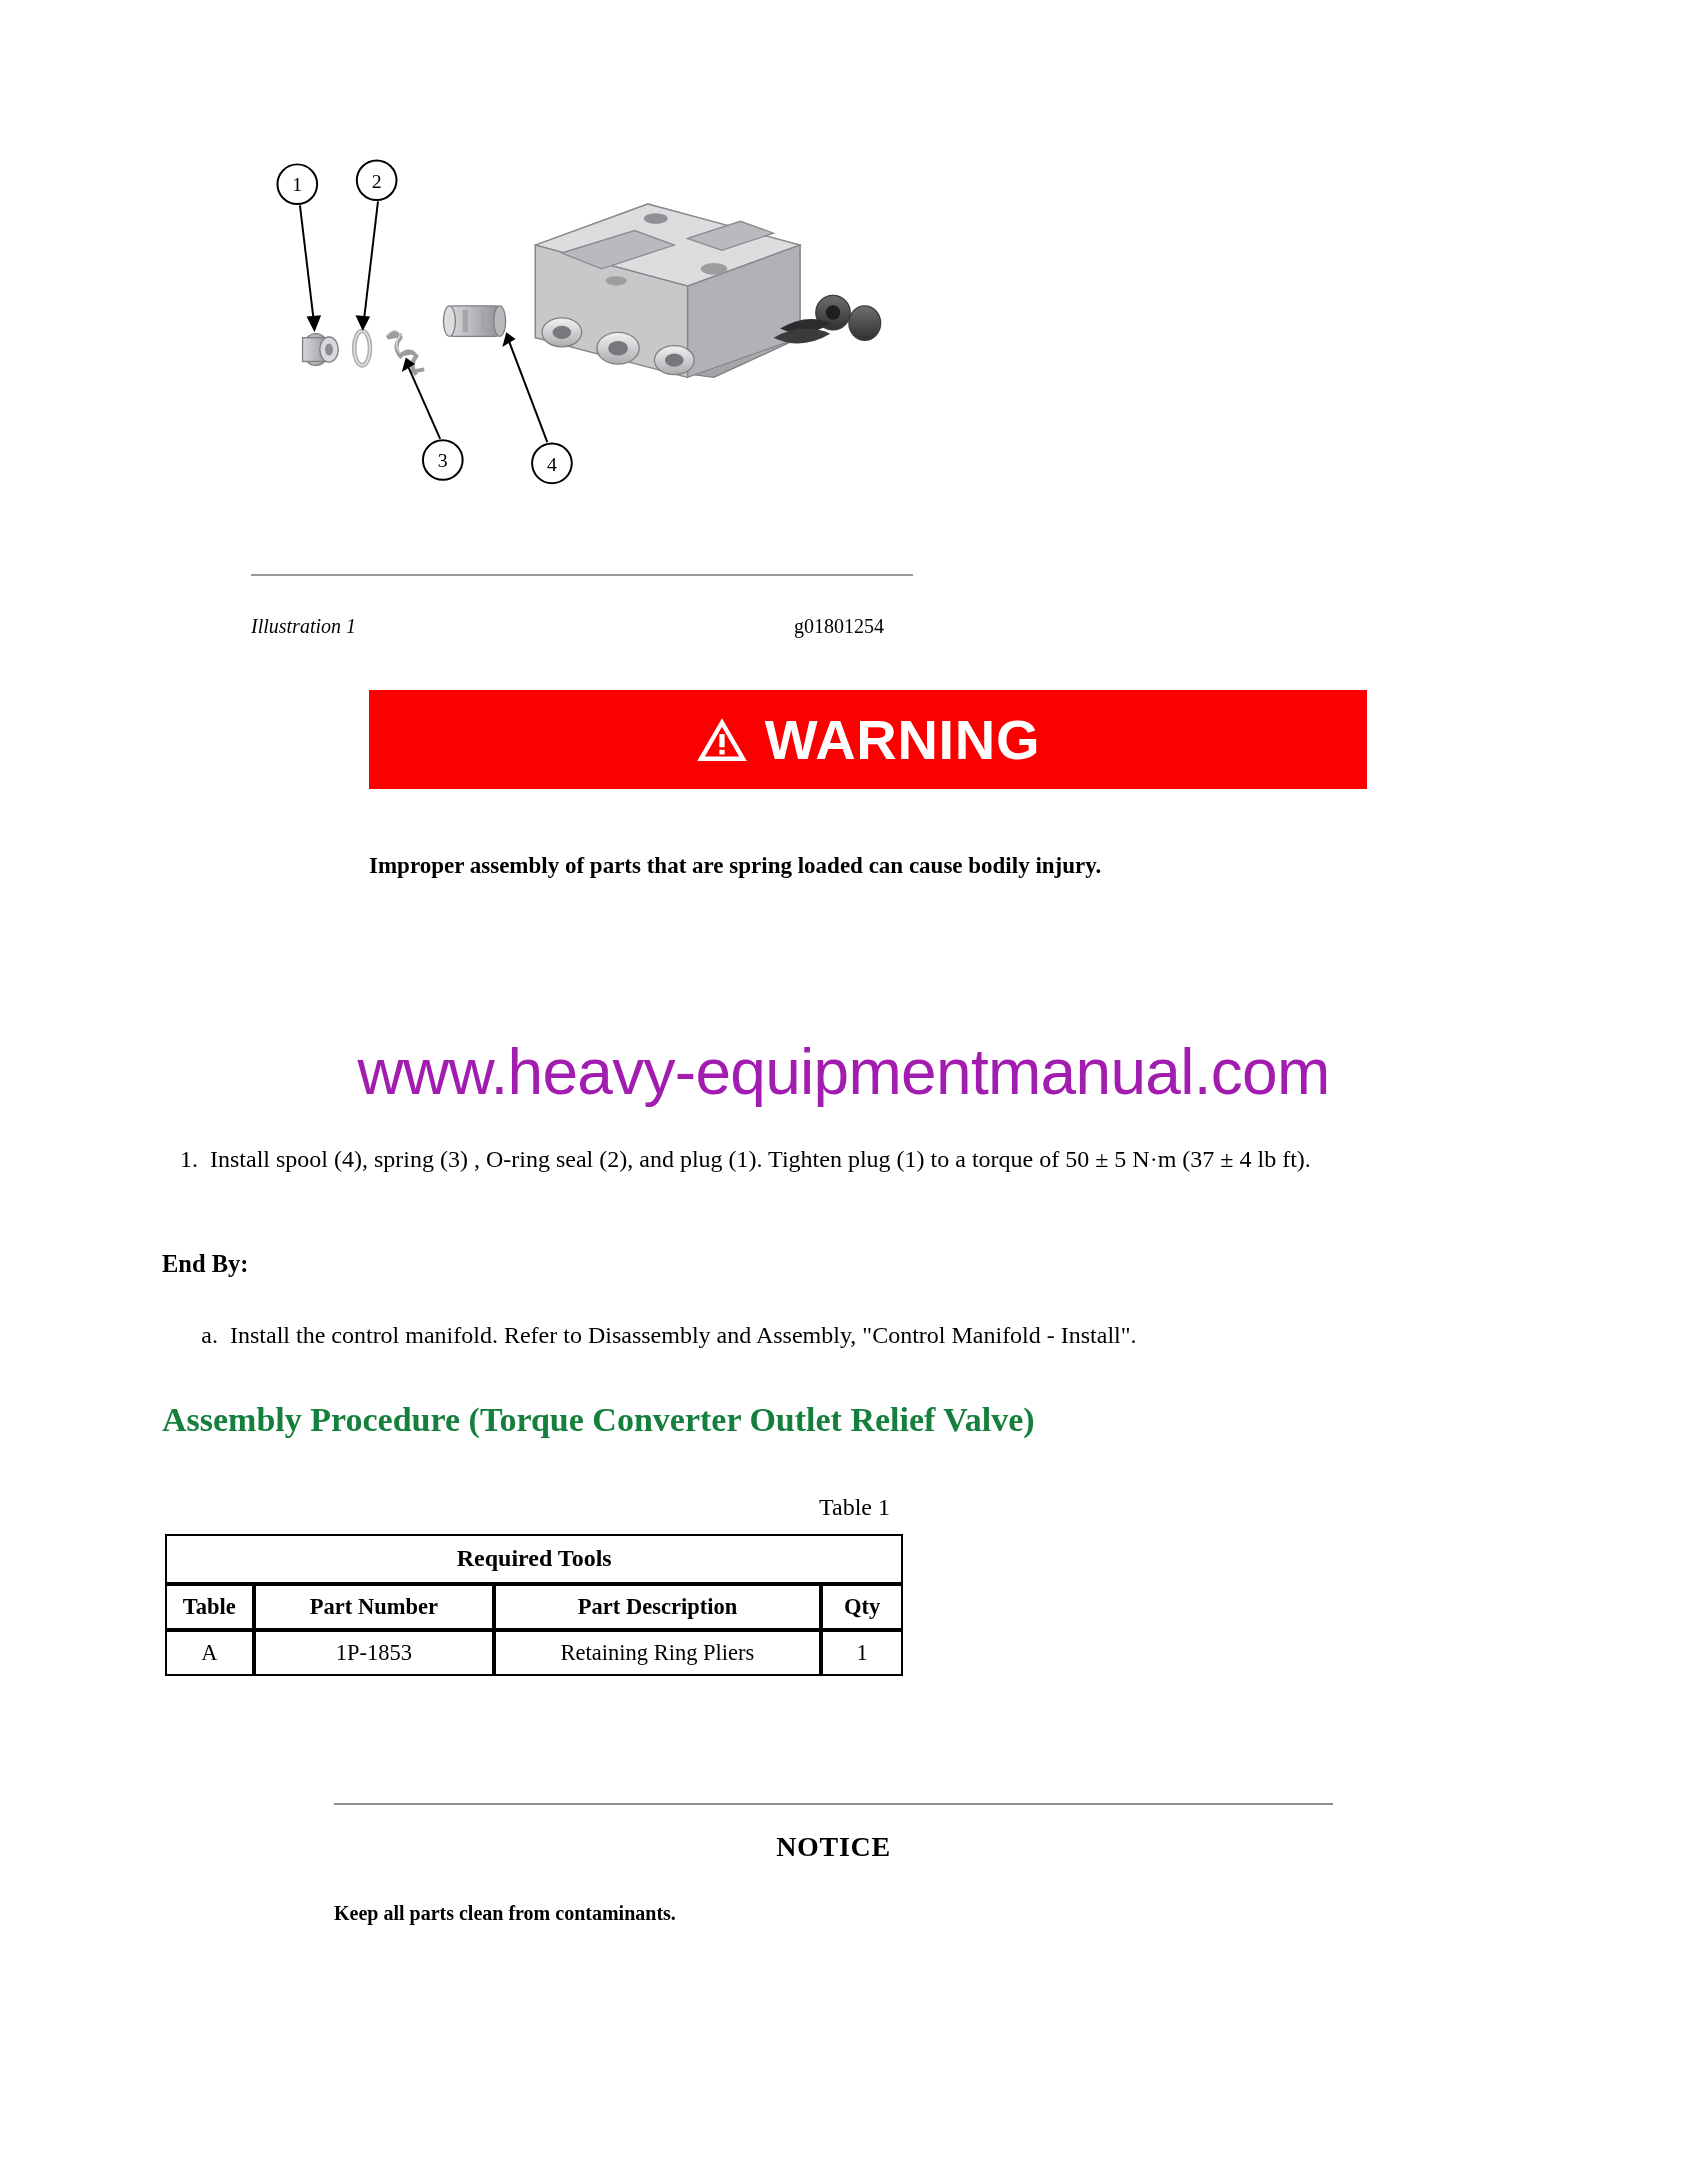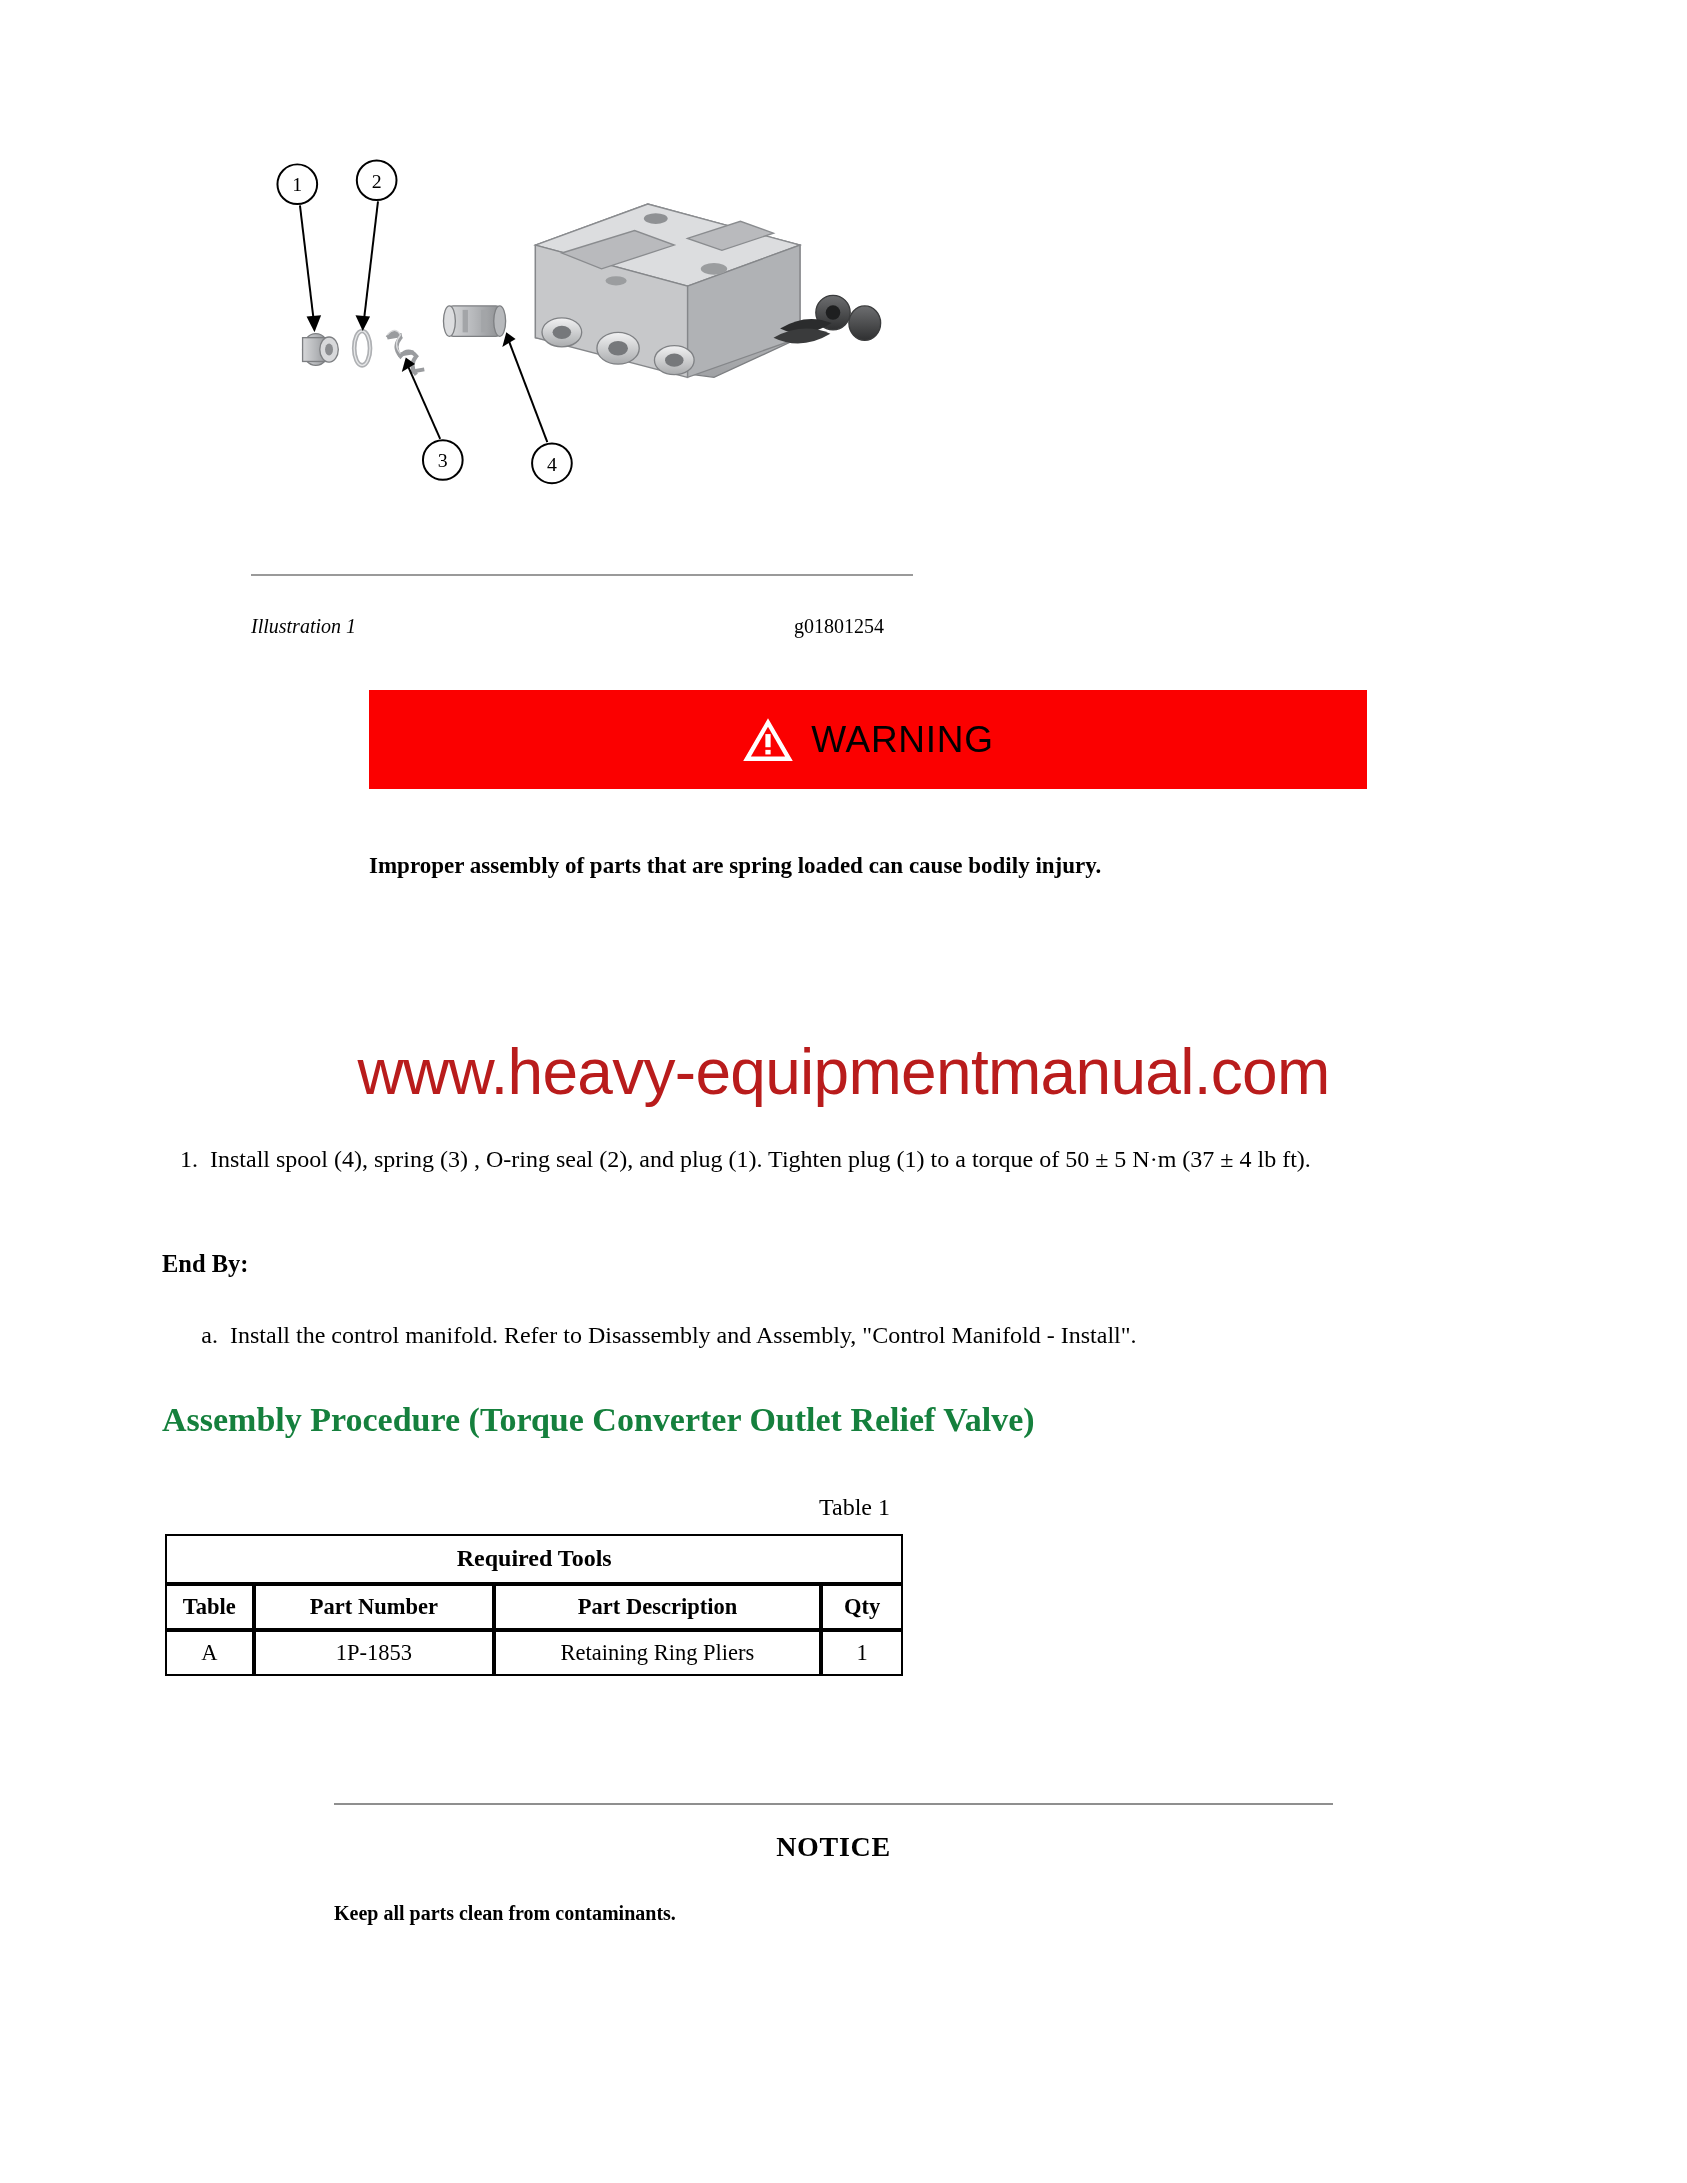--- a/index.html
+++ b/index.html
@@ -63,24 +63,24 @@
     align-items: center;
     justify-content: center;
   }
   .warning-inner {
     display: flex;
     align-items: center;
     gap: 17px;
   }
   .warning-text {
     font-family: "Liberation Sans", sans-serif;
-    font-weight: normal;
-    font-size: 37px;
+    font-weight: bold;
+    font-size: 56px;
     letter-spacing: 0.7px;
-    color: #000000;
+    color: #ffffff;
   }
   .tri-icon { display:block; }
 
   .warn-para {
     position: absolute;
     left: 369px;
     width: 973px;
     font-size: 23px;
     font-weight: bold;
     line-height: 1.45;
@@ -90,21 +90,21 @@
 
   
   .watermark {
     position: absolute;
     left: 0px;
     top: 1035px;
     width: 1687px;
     text-align: center;
     font-family: "Liberation Sans", sans-serif;
     font-size: 64px;
-    color: #b91c1c;
+    color: #a21caf;
     letter-spacing: -0.7px;
     white-space: nowrap;
   }
 
   
   .ol-item {
     position: absolute;
     display: flex;
     font-size: 24px;
     line-height: 1.5;

